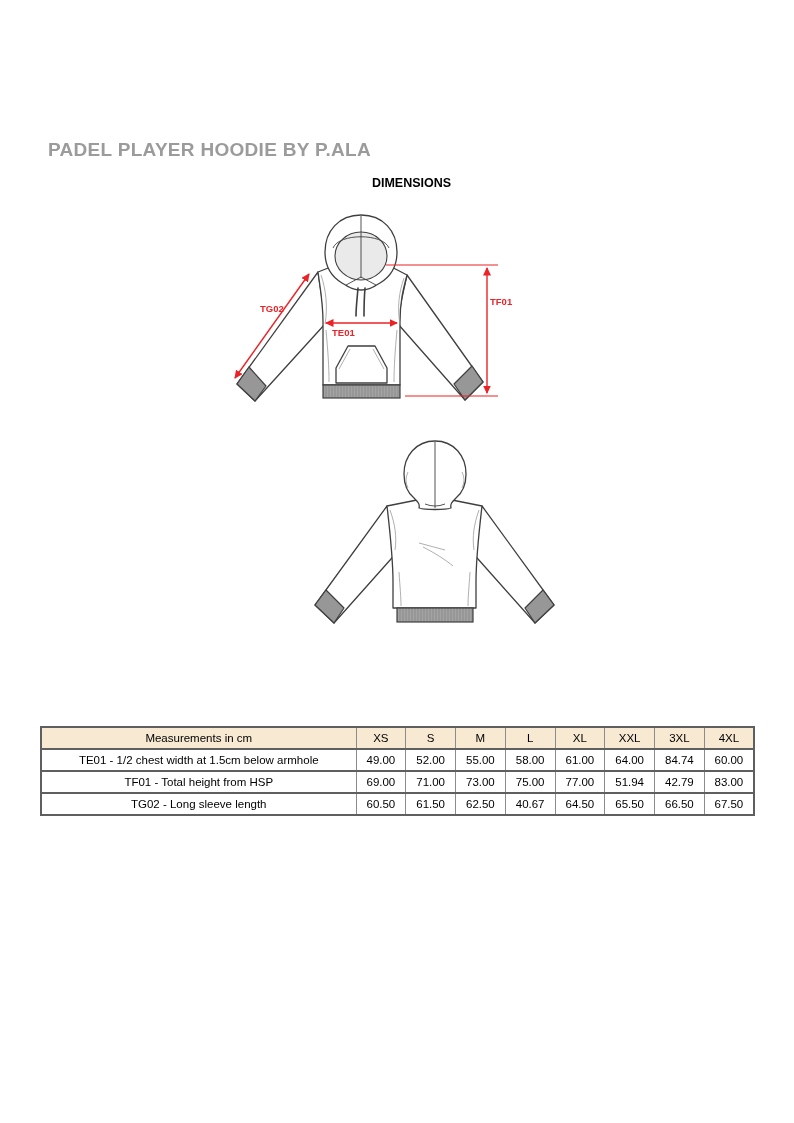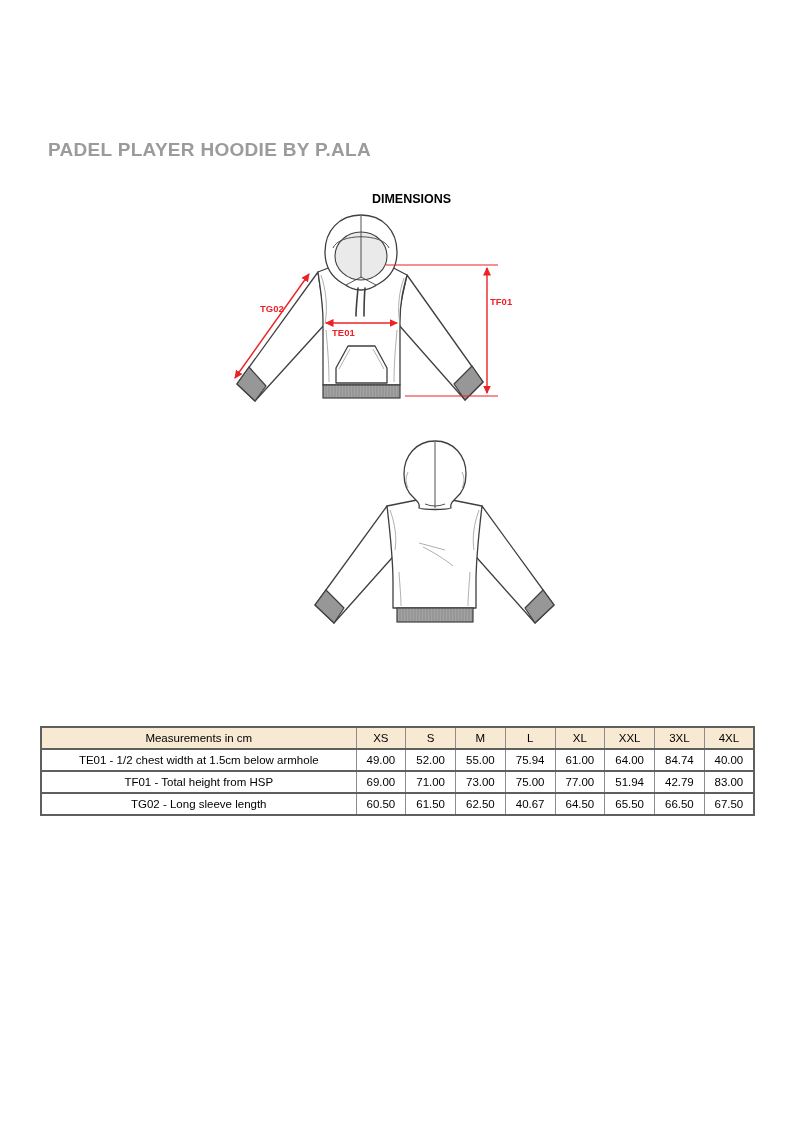--- a/index.html
+++ b/index.html
@@ -7,21 +7,21 @@
     width:794px;height:1123px;position:relative;background:#ffffff;
     font-family:"Liberation Sans",sans-serif;overflow:hidden;
     --ink:#3f3f3f; --red:#ec2227; --rib:#9e9e9e; --titlegray:#9b9b9b;
     --hdrbg:#f7e9d2; --bordergray:#8c8c8c; --borderdark:#5f5f5f;
   }
   .page-title{
     position:absolute;left:40px;top:131px;margin:8px;
     font-size:19px;font-weight:bold;letter-spacing:.3px;color:var(--titlegray);
   }
   .section-heading{
-    position:absolute;left:0;right:12px;top:176px;margin:16px;text-align:center;
+    position:absolute;left:0;right:12px;top:176px;margin:0;text-align:center;
     font-size:12.5px;font-weight:bold;color:#000;padding-left:41px;
   }
   .front-svg{position:absolute;left:220px;top:212px;}
   .back-svg{position:absolute;left:300px;top:432px;}
 
   
   .outline{fill:#ffffff;stroke:var(--ink);stroke-width:1.3;stroke-linejoin:round;}
   .rib{fill:url(#ribp);stroke:var(--ink);stroke-width:1.2;}
   .rib2{fill:url(#ribp2);stroke:var(--ink);stroke-width:1.2;}
   .cuff{fill:#979797;stroke:var(--ink);stroke-width:1.2;stroke-linejoin:round;}
@@ -155,25 +155,25 @@
         <th>3XL</th>
         <th>4XL</th>
       </tr>
   </thead>
   <tbody>
       <tr>
         <td>TE01 - 1/2 chest width at 1.5cm below armhole</td>
         <td>49.00</td>
         <td>52.00</td>
         <td>55.00</td>
-        <td>75.94</td>
+        <td>58.00</td>
         <td>61.00</td>
         <td>64.00</td>
         <td>84.74</td>
-        <td>40.00</td>
+        <td>60.00</td>
       </tr>
       <tr>
         <td>TF01 - Total height from HSP</td>
         <td>69.00</td>
         <td>71.00</td>
         <td>73.00</td>
         <td>75.00</td>
         <td>77.00</td>
         <td>51.94</td>
         <td>42.79</td>

